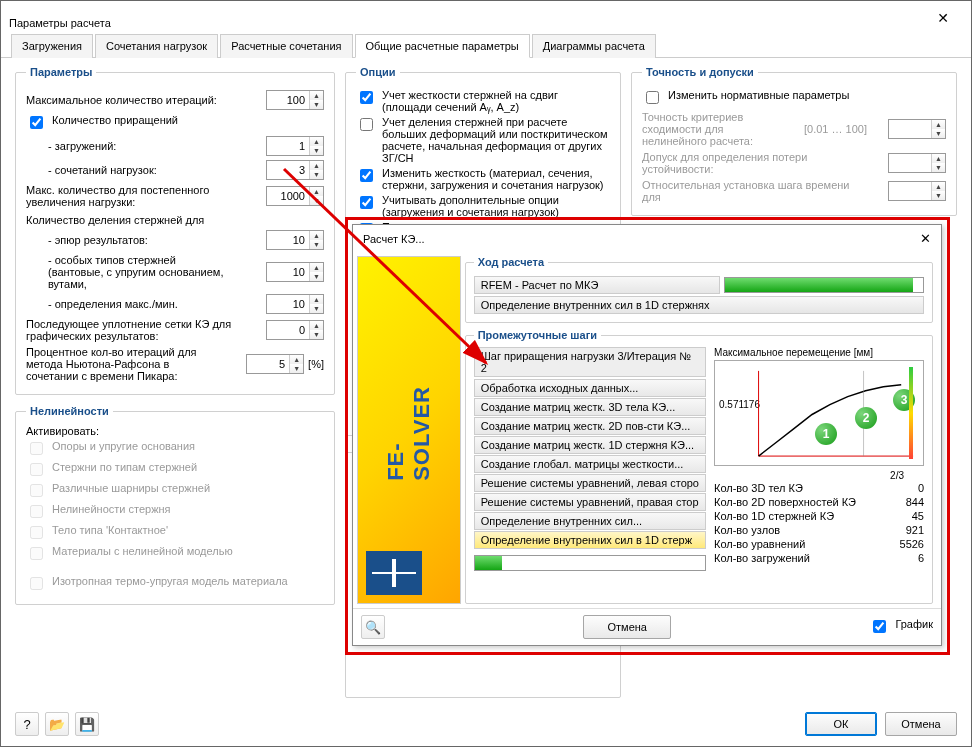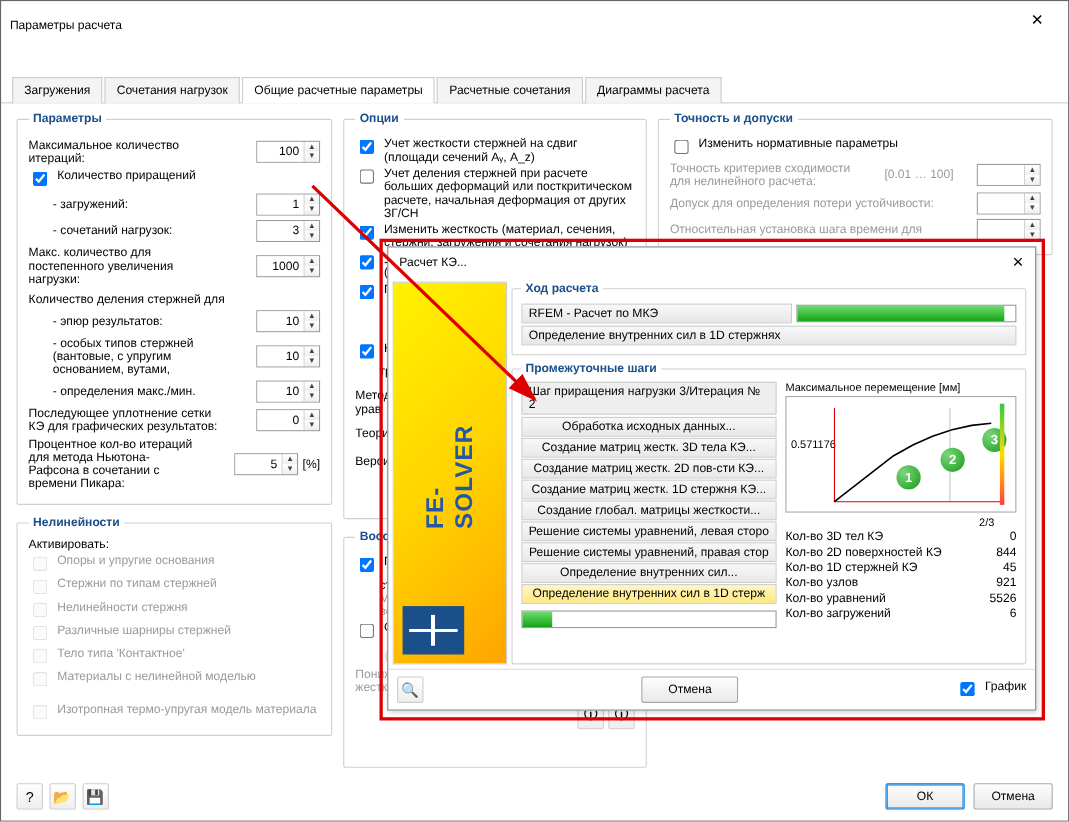--- a/index.html
+++ b/index.html
@@ -2,25 +2,25 @@
 <html><head>
 <meta charset="utf-8">
 <style>
 * { box-sizing: border-box; font-family: "Segoe UI", Tahoma, sans-serif; font-size: 11px; }
 body { margin: 0; background: #fff; width: 972px; height: 747px; overflow: hidden; position: relative; }
 .window { border: 1px solid #666; background: #fff; width: 972px; height: 747px; display: flex; flex-direction: column; }
 .titlebar { display: flex; justify-content: space-between; align-items: flex-end; height: 28px; padding: 0 8px; }
 .titlebar .title { color: #000; }
 .titlebar .close { width: 40px; height: 22px; text-align: center; line-height: 22px; cursor: pointer; font-size: 14px; }
 .tabs { display: flex; padding: 0 10px; border-bottom: 1px solid #ccc; margin-top: 4px; }
-.tab { padding: 5px 10px; border: 1px solid #ccc; border-bottom: none; background: #f4f4f4; margin-right: 2px; cursor: pointer; position: relative; top: 1px; margin-top: 36px; }
+.tab { padding: 5px 10px; border: 1px solid #ccc; border-bottom: none; background: #f4f4f4; margin-right: 2px; cursor: pointer; position: relative; top: 1px; }
 .tab.active { background: #fff; border-bottom: 1px solid #fff; }
 .content { display: flex; gap: 10px; padding: 8px 14px; flex: 1; }
 .col { display: flex; flex-direction: column; gap: 10px; }
-.col1 { width: 287px; }
+.col1 { width: 320px; }
 .col2 { width: 276px; }
 .col3 { flex: 1; }
 fieldset { border: 1px solid #d0d0d0; border-radius: 2px; padding: 8px 10px; margin: 0; }
 fieldset > legend { color: #1a4f8a; font-weight: bold; padding: 0 4px; }
 .row { display: flex; align-items: center; justify-content: space-between; margin: 4px 0; gap: 19px; }
 .row label { flex: 1; }
 .spin { display: inline-flex; align-items: stretch; height: 20px; border: 1px solid #999; background: #fff; margin-left: 15px; }
 .spin input { width: 42px; border: none; text-align: right; padding: 0 4px; outline: none; background: #fff; }
 .spin .sp-btns { display: flex; flex-direction: column; width: 14px; border-left: 1px solid #ccc; }
 .spin .sp-btns div { flex: 1; display: flex; align-items: center; justify-content: center; font-size: 7px; line-height: 7px; color: #444; cursor: pointer; background: linear-gradient(#fff,#eee); }
@@ -46,21 +46,21 @@
 .fe-solver .logo::before { content: ""; position: absolute; left: 6px; top: 8px; width: 44px; height: 28px; background: linear-gradient(transparent 46%, #fff 46%, #fff 54%, transparent 54%), linear-gradient(90deg, transparent 46%, #fff 46%, #fff 54%, transparent 54%); }
 .m-right { flex: 1; display: flex; flex-direction: column; gap: 6px; padding-right: 4px; }
 .m-right fieldset { padding: 6px 8px; }
 .progress-row { display: flex; align-items: center; gap: 4px; margin: 2px 0; }
 .pill { background: linear-gradient(#f8f8f8,#e6e6e6); border: 1px solid #ccc; padding: 2px 6px; flex: 1; }
 .pbar { width: 200px; height: 16px; border: 1px solid #999; background: #fff; position: relative; }
 .pbar .fill { position: absolute; left: 0; top: 0; bottom: 0; background: linear-gradient(#6fdc6f,#14a514); }
 .inter-steps { display: flex; gap: 8px; }
 .steps-list { flex: 1; }
 .step-head { background: #eee; border: 1px solid #ccc; padding: 2px 6px; margin-bottom: 2px; }
-.step-item { background: linear-gradient(#f8f8f8,#e8e8e8); border: 1px solid #ccc; padding: 2px 6px; margin: 1px 0; white-space: nowrap; overflow: hidden; text-overflow: ellipsis; text-align: center; }
+.step-item { background: linear-gradient(#f8f8f8,#e8e8e8); border: 1px solid #ccc; padding: 2px 6px; margin: 1px 0; white-space: nowrap; overflow: hidden; text-overflow: ellipsis; }
 .step-item.active { background: linear-gradient(#fff6c8,#ffe97a); }
 .chart-box { width: 210px; }
 .chart-area { height: 106px; border: 1px solid #aaa; position: relative; background: #fff; margin-bottom: 4px; }
 .chart-area svg { position: absolute; inset: 0; }
 .green-dot { position: absolute; width: 22px; height: 22px; border-radius: 50%; background: radial-gradient(circle at 30% 30%, #7bd67b, #179b17); color: #fff; font-weight: bold; display: flex; align-items: center; justify-content: center; font-size: 12px; }
 .stats { font-size: 11px; }
 .stats .srow { display: flex; justify-content: space-between; padding: 1px 0; }
 .m-bottom { display: flex; align-items: center; justify-content: space-between; padding: 6px 8px; border-top: 1px solid #ddd; }
 .right-icons-in { float: right; display: flex; gap: 4px; margin-top: 4px; }
 </style>
@@ -69,22 +69,22 @@
 
 <div class="window">
   <div class="titlebar">
     <span class="title">Параметры расчета</span>
     <div class="close">✕</div>
   </div>
 
   <div class="tabs">
     <div class="tab">Загружения</div>
     <div class="tab">Сочетания нагрузок</div>
+    <div class="tab">Расчетные сочетания</div>
     <div class="tab active">Общие расчетные параметры</div>
-    <div class="tab">Расчетные сочетания</div>
     <div class="tab">Диаграммы расчета</div>
   </div>
 
   <div class="content">
 
     <div class="col col1">
       <fieldset>
         <legend>Параметры</legend>
         <div class="row">
           <label>Максимальное количество итераций:</label>
@@ -192,25 +192,25 @@
         <div class="chk disabled">
             <input type="checkbox" disabled="" style="">
             <label>Опоры и упругие основания</label>
           </div>
         <div class="chk disabled">
             <input type="checkbox" disabled="" style="">
             <label>Стержни по типам стержней</label>
           </div>
         <div class="chk disabled">
             <input type="checkbox" disabled="" style="">
+            <label>Различные шарниры стержней</label>
+          </div>
+        <div class="chk disabled">
+            <input type="checkbox" disabled="" style="">
             <label>Нелинейности стержня</label>
-          </div>
-        <div class="chk disabled">
-            <input type="checkbox" disabled="" style="">
-            <label>Различные шарниры стержней</label>
           </div>
         <div class="chk disabled">
             <input type="checkbox" disabled="" style="">
             <label>Тело типа 'Контактное'</label>
           </div>
         <div class="chk disabled">
             <input type="checkbox" disabled="" style="">
             <label>Материалы с нелинейной моделью</label>
           </div>
         <div style="height:6px;"></div>

